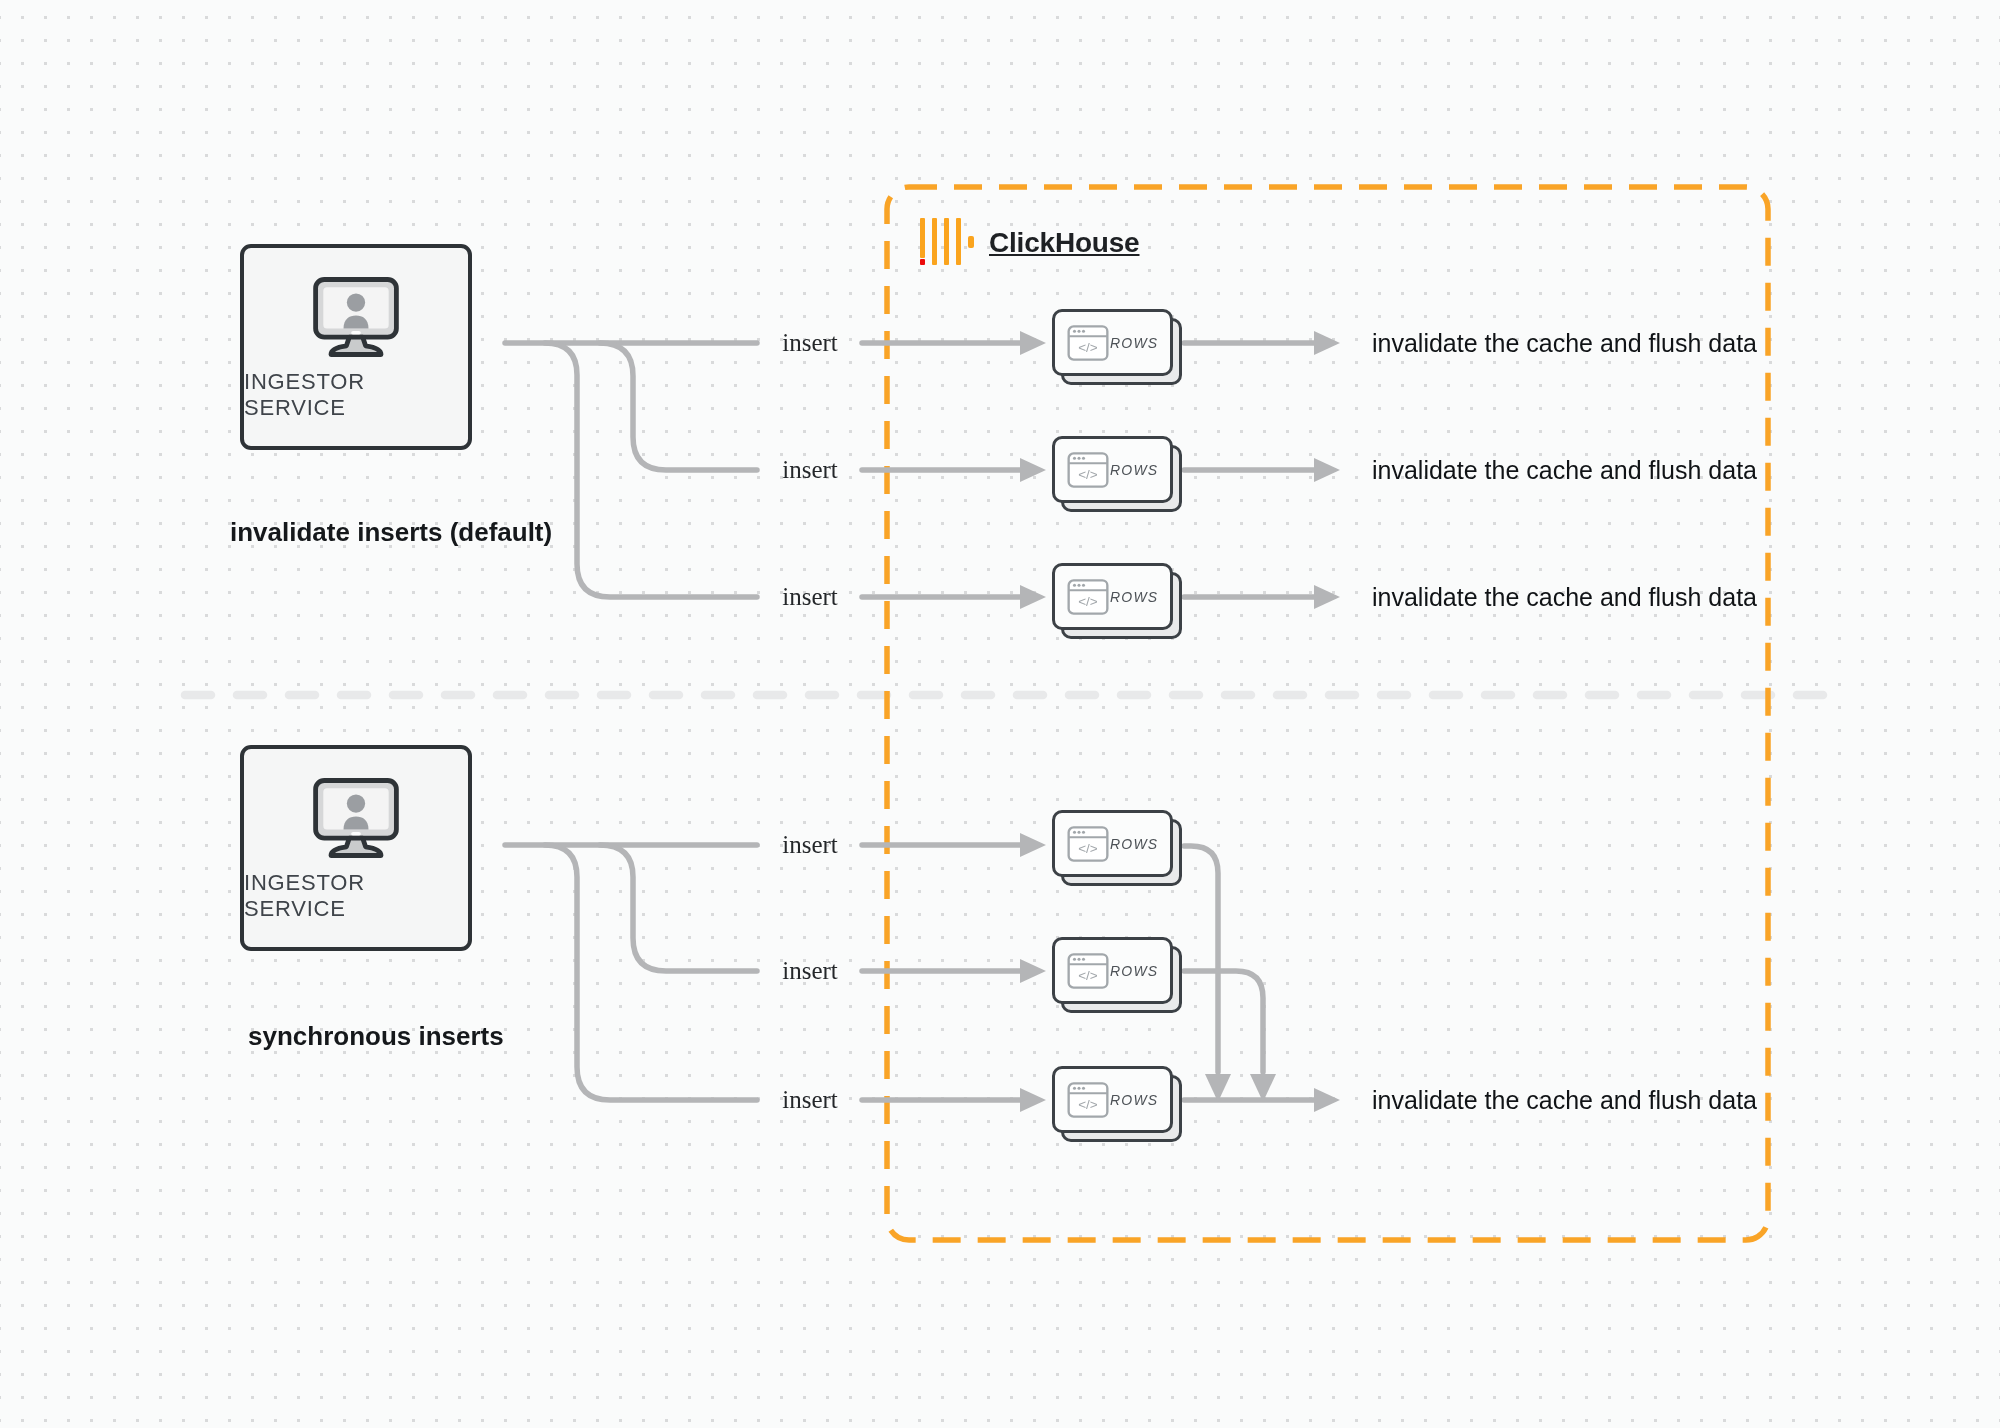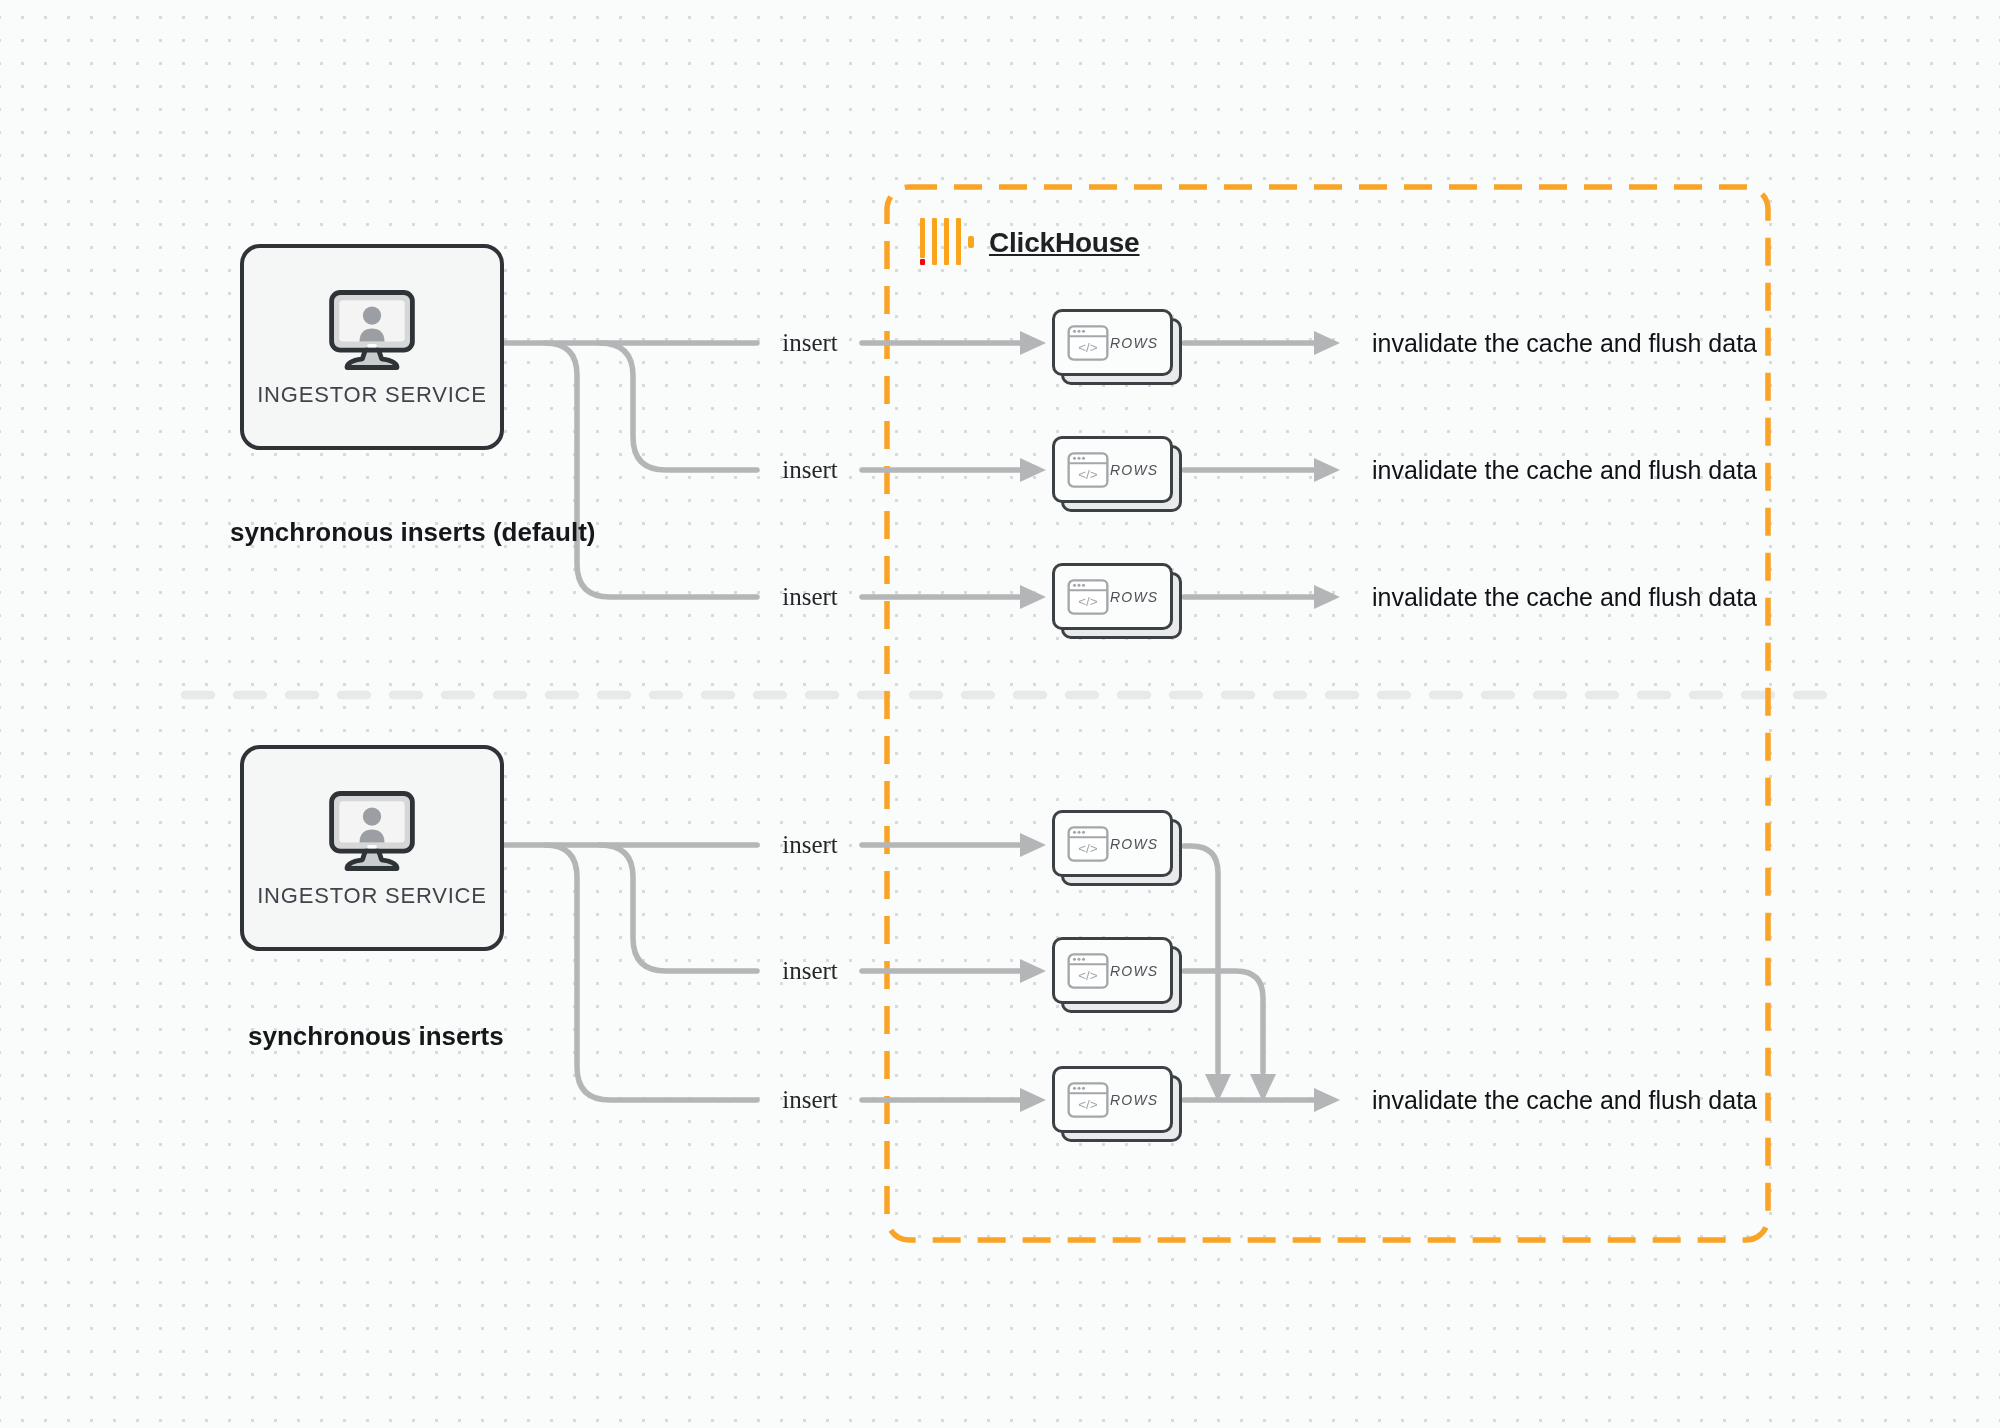--- a/index.html
+++ b/index.html
@@ -15,24 +15,24 @@
     background-image:radial-gradient(circle,#d9dadb 1.6px,transparent 1.8px);
     background-size:23px 23px;
     background-position:11px 6px;
   }
   svg.connectors{
     position:absolute;left:0;top:0;width:2000px;height:1428px;
     z-index:1;
   }
   
   .service-box{
-    position:absolute;width:264px;height:206px;
+    position:absolute;width:232px;height:206px;
     background:#f5f6f6;
     border:4px solid #2e3337;
-    border-radius:20px;
+    border-radius:11px;
     box-sizing:border-box;
     display:flex;flex-direction:column;align-items:center;justify-content:center;
     z-index:2;
   }
   .service-box .monitor{width:100px;height:88px;display:block;}
   .service-label{
     margin-top:8px;
     font-size:22px;
     letter-spacing:0.8px;
     color:#3f444a;
@@ -163,21 +163,21 @@
     <svg class="monitor" viewBox="0 0 104 90">
       <rect x="10" y="6" width="84" height="60" rx="9" fill="#d6d7d8" stroke="#2e3337" stroke-width="5"></rect>
       <rect x="18" y="14" width="68" height="43" rx="4" fill="#f4f4f4"></rect>
       <circle cx="52" cy="30" r="9.5" fill="#9b9ea2"></circle>
       <path d="M39 57 C39 47 45 43.5 52 43.5 C59 43.5 65 47 65 57 Z" fill="#9b9ea2"></path>
       <rect x="47" y="59.5" width="10" height="4" rx="2" fill="#fdfdfd"></rect>
       <path d="M45 66 L59 66 L62 75 C73 76.5 78 79.5 78 84 L26 84 C26 79.5 31 76.5 42 75 Z" fill="#c9cbcc" stroke="#2e3337" stroke-width="5" stroke-linejoin="round"></path>
     </svg>
     <div class="service-label">INGESTOR SERVICE</div>
   </div>
-  <div class="section-label" style="left:230px;top:517px">synchronous inserts (default)</div>
+  <div class="section-label" style="left:230px;top:517px">invalidate inserts (default)</div>
 
   <div class="service-box" style="left:240px;top:745px">
     <svg class="monitor" viewBox="0 0 104 90">
       <rect x="10" y="6" width="84" height="60" rx="9" fill="#d6d7d8" stroke="#2e3337" stroke-width="5"></rect>
       <rect x="18" y="14" width="68" height="43" rx="4" fill="#f4f4f4"></rect>
       <circle cx="52" cy="30" r="9.5" fill="#9b9ea2"></circle>
       <path d="M39 57 C39 47 45 43.5 52 43.5 C59 43.5 65 47 65 57 Z" fill="#9b9ea2"></path>
       <rect x="47" y="59.5" width="10" height="4" rx="2" fill="#fdfdfd"></rect>
       <path d="M45 66 L59 66 L62 75 C73 76.5 78 79.5 78 84 L26 84 C26 79.5 31 76.5 42 75 Z" fill="#c9cbcc" stroke="#2e3337" stroke-width="5" stroke-linejoin="round"></path>
     </svg>

